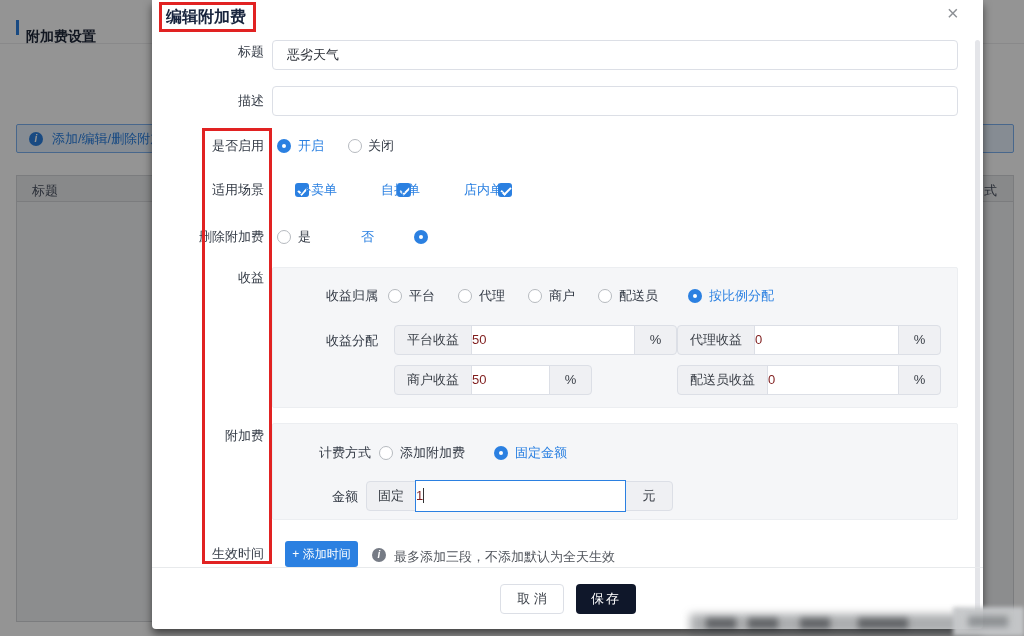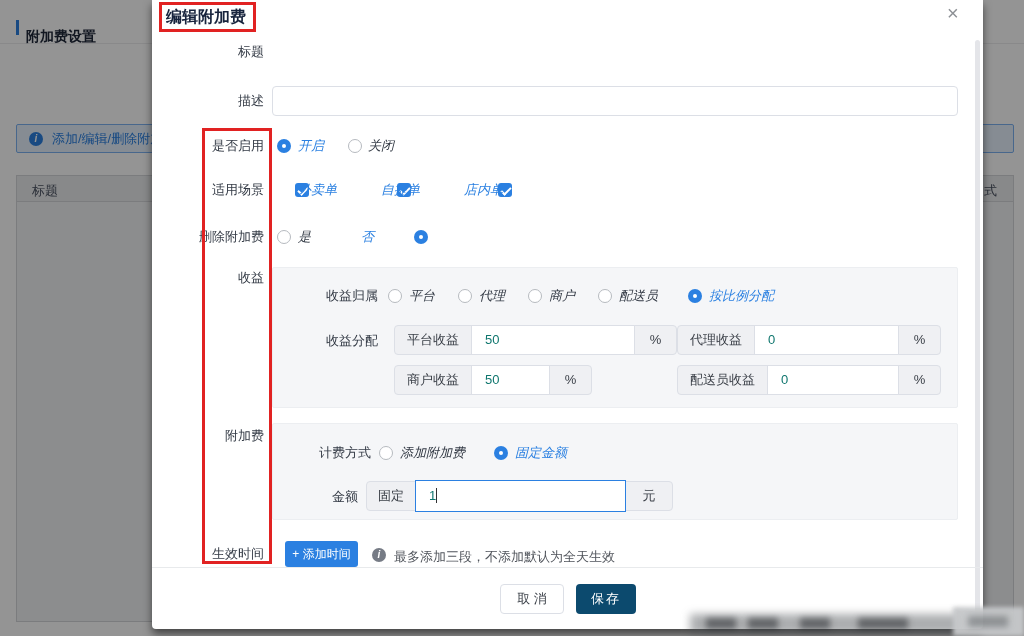--- a/index.html
+++ b/index.html
@@ -37,43 +37,43 @@
   .flabel { width:100px; left:12px; text-align:right; font-size:13px; color:#333a45; line-height:14px; }
   .tinput { left:120px; width:686px; height:30px; border:1px solid #dcdfe6; border-radius:4px;
             background:#fff; font-size:13px; color:#2c3038; line-height:28px; padding-left:14px; }
 
   .radio { width:14px; height:14px; border-radius:50%; border:1px solid #b6babf; background:#fff; display:inline-block; }
   .radio.on { border:none; background:#2b80e1; position:relative; }
   .radio.on::after { content:""; position:absolute; left:5px; top:5px; width:4px; height:4px; border-radius:50%; background:#fff; }
   .chk { width:14px; height:14px; border-radius:3px; background:#2b80e1; display:inline-block; position:relative; }
   .chk::after { content:""; position:absolute; left:5px; top:2px; width:4px; height:8px;
                 border-right:2px solid #fff; border-bottom:2px solid #fff; transform:rotate(45deg); }
-  .olabel { font-size:13px; color:#333a45; line-height:14px;font-style:italic; }
+  .olabel { font-size:13px; color:#333a45; line-height:14px; }
   .olabel.on { color:#2b80e1; }
 
   .panel { left:120px; width:686px; background:#f5f6f8; border:1px solid #eceef1; border-radius:2px; }
   .p-label { position:absolute; width:105px; left:0; text-align:right; font-size:13px; color:#333a45; line-height:14px; }
 
   .igroup { position:absolute; display:flex; height:30px; }
   .seg { height:30px; line-height:28px; font-size:13px; border:1px solid #dcdfe6; }
   .seg.pre { background:#eff0f3; padding:0 12px; color:#3a3f47; border-radius:4px 0 0 4px; white-space:nowrap; }
-  .seg.val { background:#fff; flex:1; padding-left:13px; margin-left:-1px; color:#0f766e; }
+  .seg.val { background:#fff; flex:1; margin-left:-1px; color:#7f1d1d; }
   .seg.suf { background:#eff0f3; width:43px; text-align:center; margin-left:-1px; border-radius:0 4px 4px 0; color:#3a3f47; }
   .seg.val.focus { border-color:#2b80e1; z-index:2; height:32px; line-height:30px; }
   .caret { display:inline-block; width:1px; height:15px; background:#303133; vertical-align:-3px; }
 
   .time-btn { left:133px; top:541px; width:73px; height:26px; background:#2b80e1; color:#fff; font-size:12px;
               border:none; border-radius:3px; text-align:center; line-height:26px; }
   .hint-icon { left:220px; top:548px; width:14px; height:14px; border-radius:50%; background:#767b85; color:#fff;
                font-size:10px; font-style:italic; font-weight:bold; text-align:center; line-height:14px; }
   .hint-text { left:242px; top:548px; font-size:13px; color:#51555c; }
   .m-divider { left:0; top:567px; width:831px; height:1px; background:#e8eaec; }
   .btn-cancel { left:348px; top:584px; width:64px; height:30px; background:#fff; border:1px solid #dcdfe6;
                 border-radius:4px; font-size:13px; color:#3a3f47; text-align:center; line-height:28px; }
-  .btn-save { left:424px; top:584px; width:60px; height:30px; background:#0c4a6e; border:none; letter-spacing:2px;
+  .btn-save { left:424px; top:584px; width:60px; height:30px; background:#0f172a; border:none; letter-spacing:2px;
               border-radius:4px; font-size:13px; color:#fff; text-align:center; line-height:30px; }
 
   
   .rbox { border:3px solid #e12222; z-index:20; }
   .rbox1 { left:159px; top:2px; width:97px; height:30px; }
   .rbox2 { left:202px; top:128px; width:70px; height:436px; }
 
   
   .wm { z-index:30; }
   .wm-dark { left:690px; top:614px; width:272px; height:20px; background:rgba(72,75,80,0.45); filter:blur(4px); }
@@ -103,20 +103,21 @@
 
   <div class="abs overlay"></div>
 
   <div class="abs modal">
     <div class="abs m-title">编辑附加费</div>
     <div class="abs m-close">×</div>
     <div class="abs m-scrollbar"></div>
 
     
     <div class="abs flabel" style="top:45px">标题</div>
+    <div class="abs tinput" style="top:40px">恶劣天气</div>
 
     
     <div class="abs flabel" style="top:94px">描述</div>
     <div class="abs tinput" style="top:86px"></div>
 
     
     <div class="abs flabel" style="top:139px">是否启用</div>
     <span class="abs radio on" style="left:125px; top:139px"></span>
     <span class="abs olabel on" style="left:146px; top:139px">开启</span>
     <span class="abs radio" style="left:196px; top:139px"></span>

